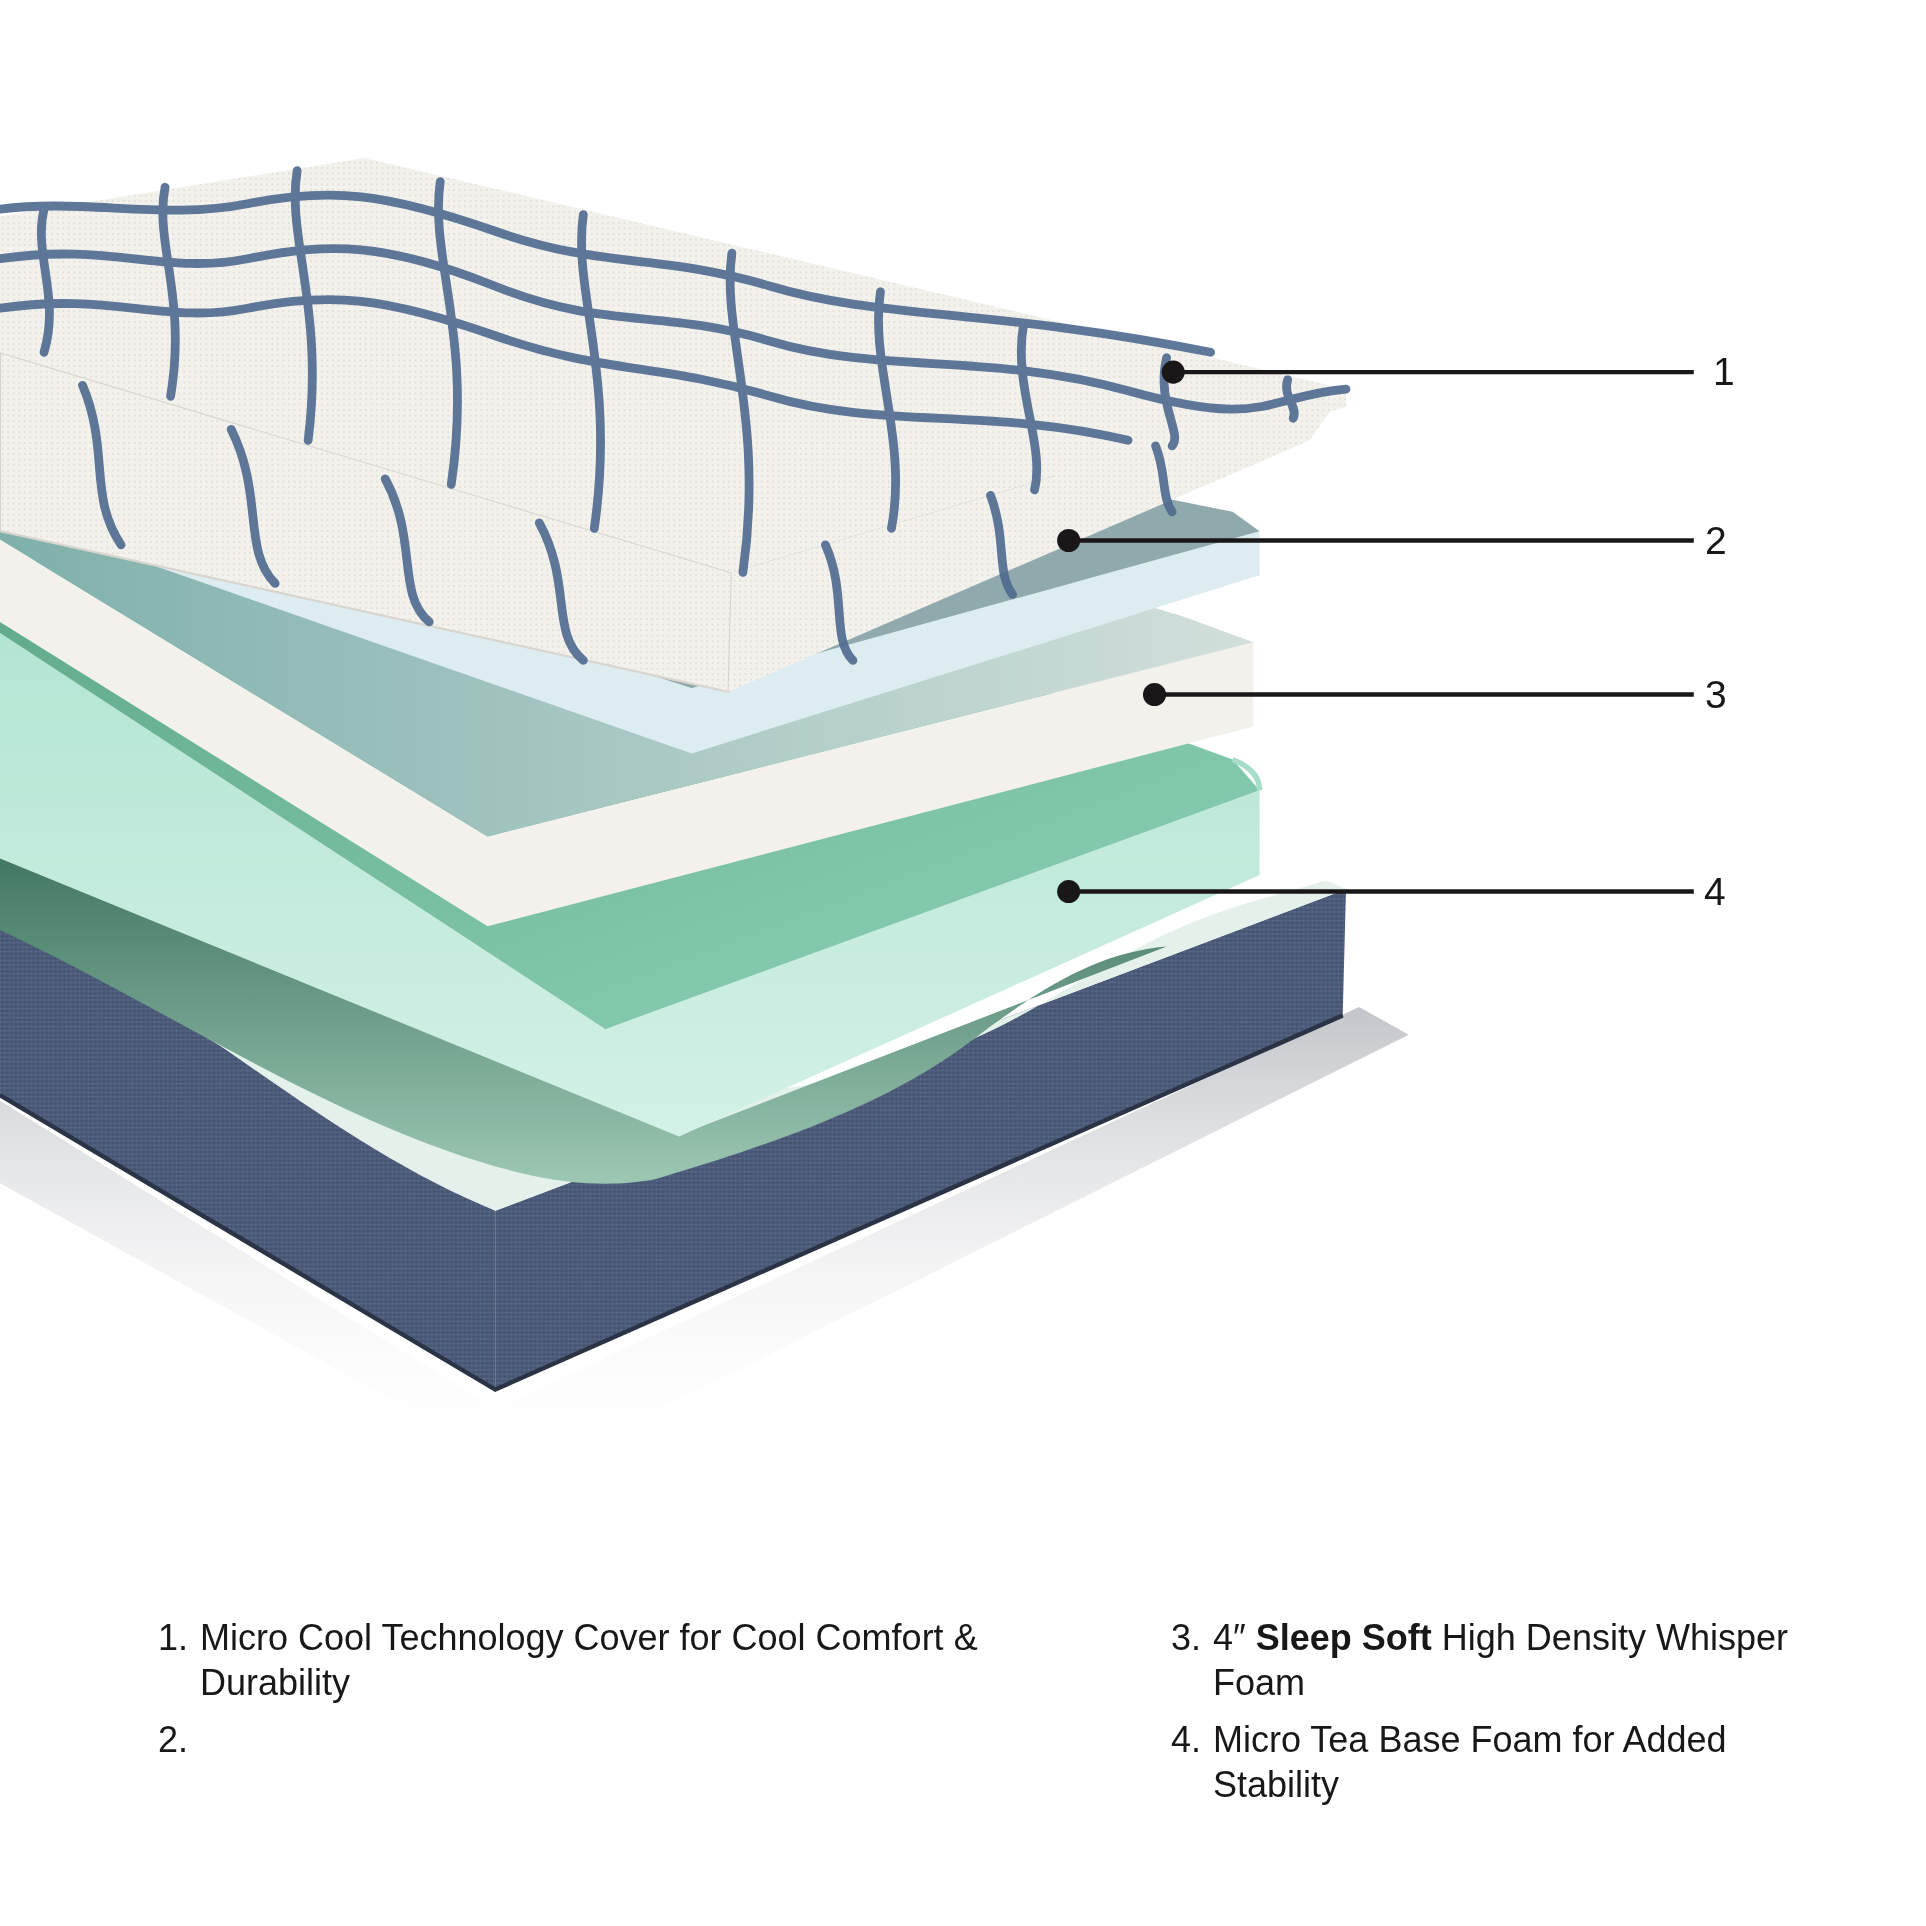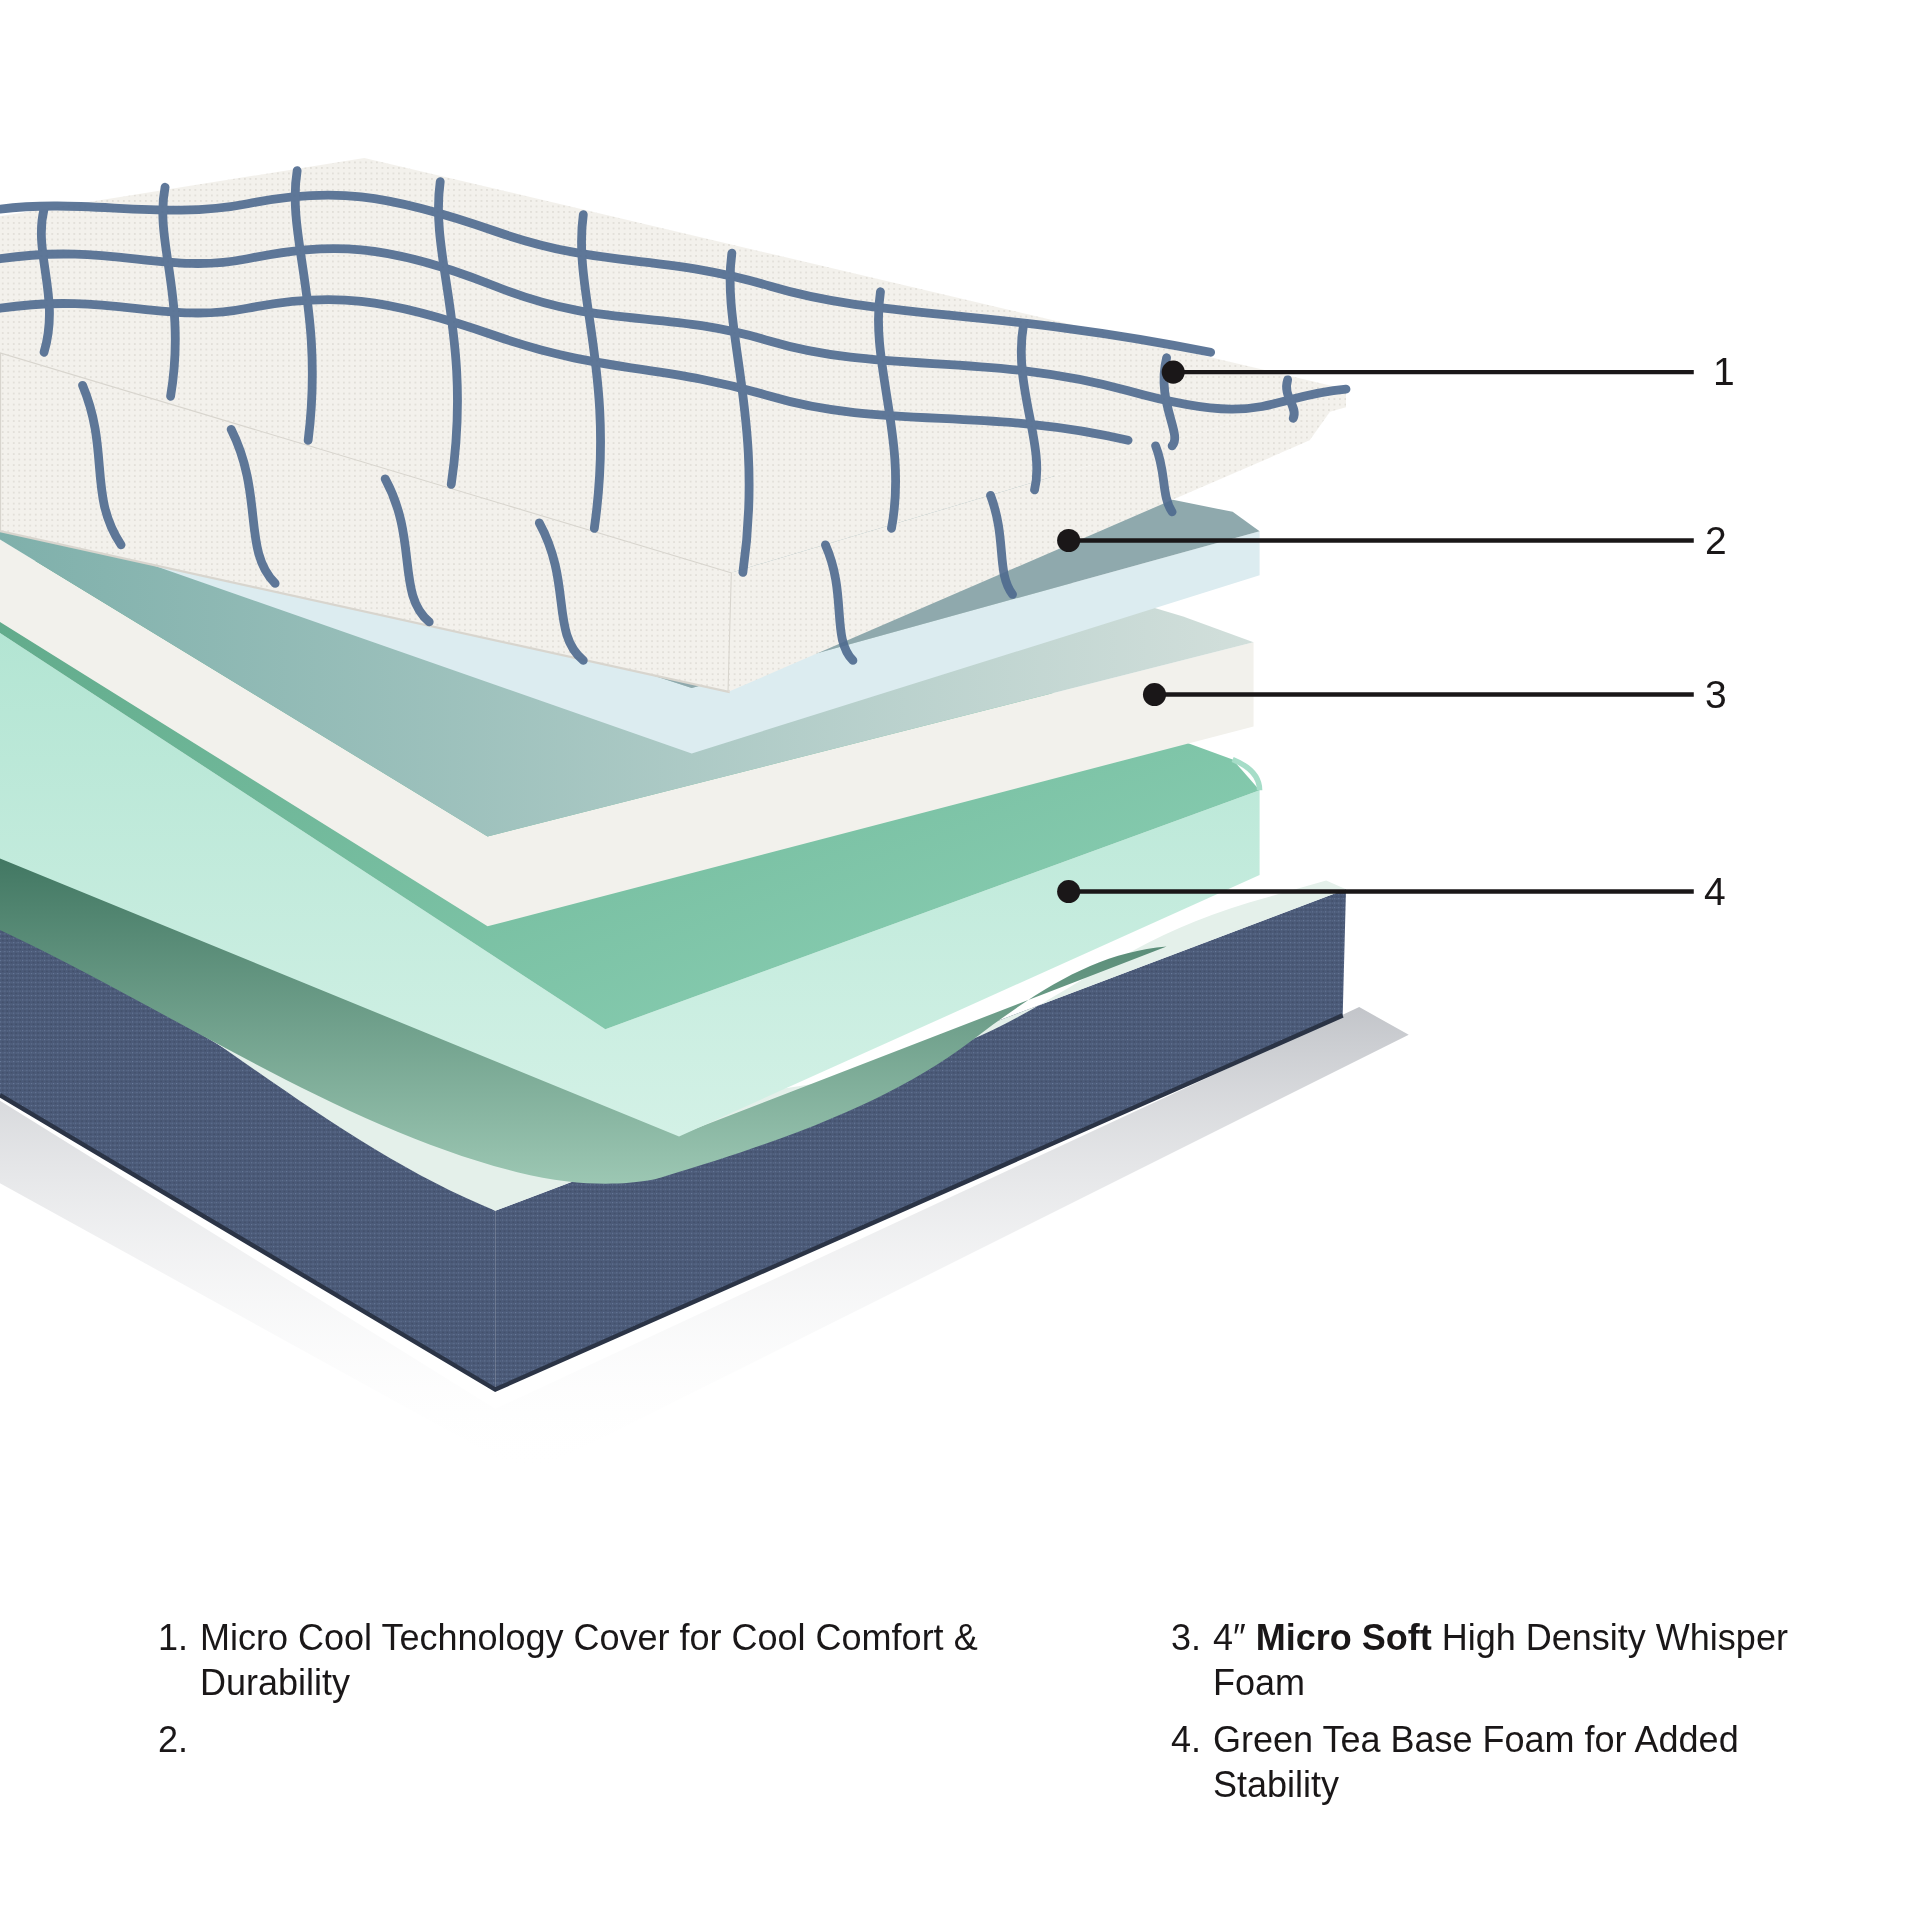--- a/index.html
+++ b/index.html
@@ -149,20 +149,20 @@
     <span>Micro Cool Technology Cover for Cool Comfort &amp; Durability</span>
   </div>
   <div class="legend-item">
     <span class="num">2.</span>
   </div>
 </div>
 
 <div class="legend" id="legend-right">
   <div class="legend-item">
     <span class="num">3.</span>
-    <span><span>4″ </span><b>Micro Soft</b><span> High Density Whisper Foam</span></span>
+    <span><span>4″ </span><b>Sleep Soft</b><span> High Density Whisper Foam</span></span>
   </div>
   <div class="legend-item">
     <span class="num">4.</span>
-    <span>Green Tea Base Foam for Added Stability</span>
+    <span>Micro Tea Base Foam for Added Stability</span>
   </div>
 </div>
 
 
 </body></html>

